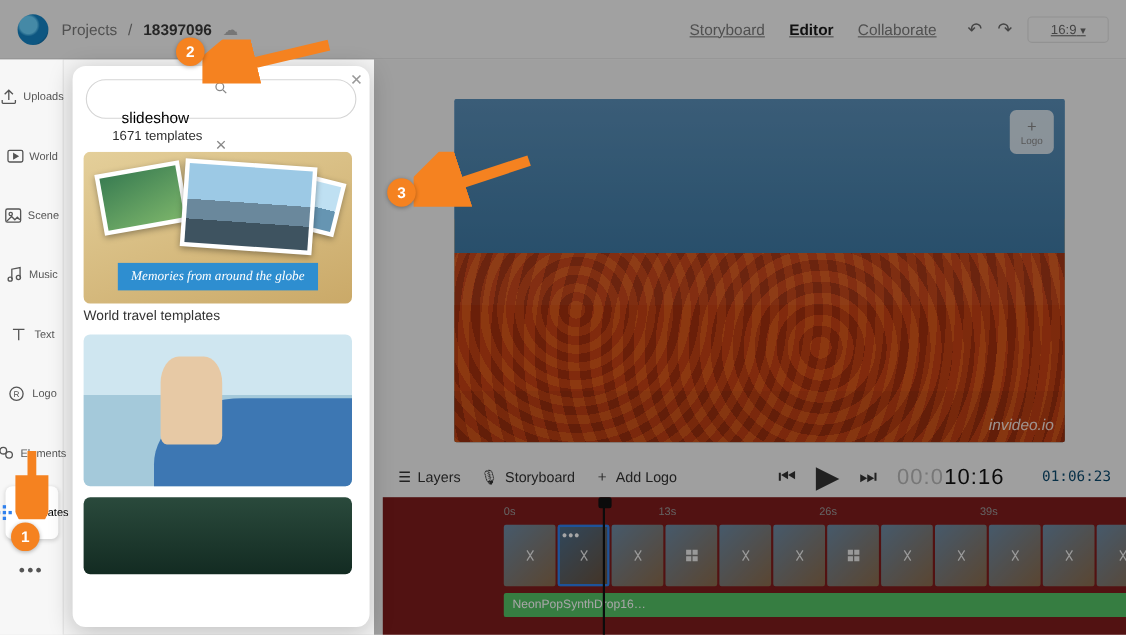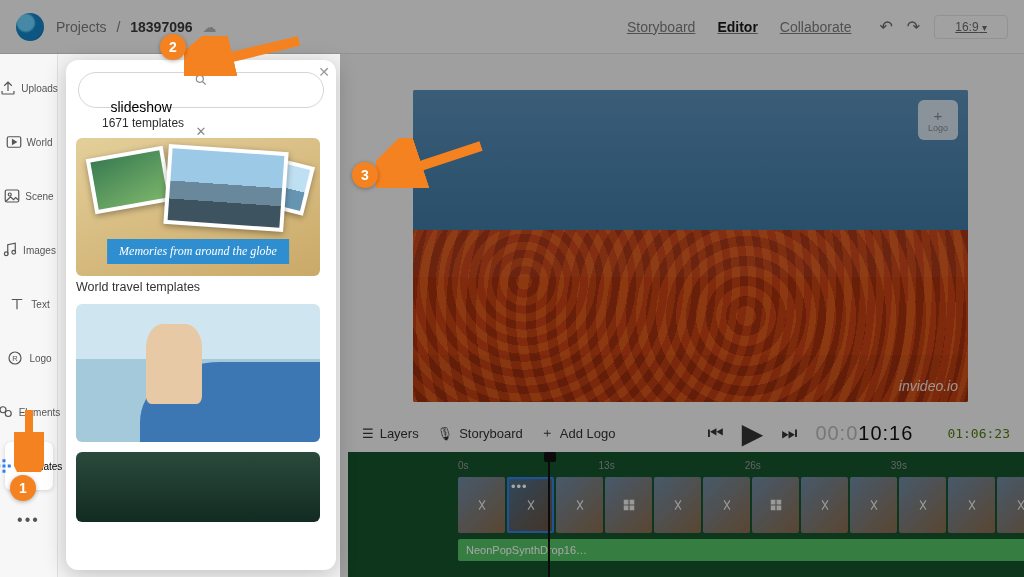--- a/index.html
+++ b/index.html
@@ -73,27 +73,27 @@
 
   .tlbar{
     position:absolute;left:290px;right:0;top:362px;height:34px;
     display:flex;align-items:center;gap:18px;padding:0 14px;color:#333;font-size:13px;
   }
   .tlbar .grp{display:flex;align-items:center;gap:6px;}
   .tlbar .spacer{flex:1;}
   .tlbar .time{font-family:ui-monospace,Menlo,monospace;font-size:20px;letter-spacing:1px;}
   .tlbar .time .elapsed{color:#111;}
   .tlbar .time .remain{color:#b7b7b7;}
-  .tlbar .total{color:#4d7c0f;font-family:ui-monospace,Menlo,monospace;font-size:13px;margin-left:16px;}
+  .tlbar .total{color:#0c4a6e;font-family:ui-monospace,Menlo,monospace;font-size:13px;margin-left:16px;}
   .media-btn{font-size:18px;cursor:pointer;}
   .play{font-size:28px;}
 
   .timeline{
     position:absolute;left:290px;right:0;top:398px;bottom:0;
-    padding:8px 14px 0 110px;background:#14532d;
+    padding:8px 14px 0 110px;background:#7f1d1d;
   }
   .ruler{font-size:10px;color:#9a9a9a;display:flex;gap:130px;margin-bottom:6px;}
   .clips{display:flex;gap:2px;height:56px;}
   .clip{
     flex:0 0 47px;height:56px;border-radius:2px;position:relative;
     background:linear-gradient(135deg,#6c8aa5,#8b6b4c);
     display:flex;align-items:center;justify-content:center;color:#fff;
   }
   .clip.sel{outline:2px solid var(--accent);outline-offset:-2px;background:linear-gradient(135deg,#4a6f8f,#6a4f38);}
   .clip svg{opacity:.85;}
@@ -209,21 +209,21 @@
     <span>Scene</span>
   </div>
   <div class="railitem">
     <span class="railicon">
         <svg width="18" height="18" viewBox="0 0 24 24" fill="none" stroke="#555" stroke-width="1.6">
           <path d="M9 17V5l10-2v12"></path>
           <circle cx="7" cy="17" r="2.5"></circle>
           <circle cx="17" cy="15" r="2.5"></circle>
         </svg>
       </span>
-    <span>Images</span>
+    <span>Music</span>
   </div>
   <div class="railitem">
     <span class="railicon">
         <svg width="18" height="18" viewBox="0 0 24 24" fill="none" stroke="#555" stroke-width="1.6">
           <path d="M5 6h14M12 6v13"></path>
         </svg>
       </span>
     <span>Text</span>
   </div>
   <div class="railitem">

